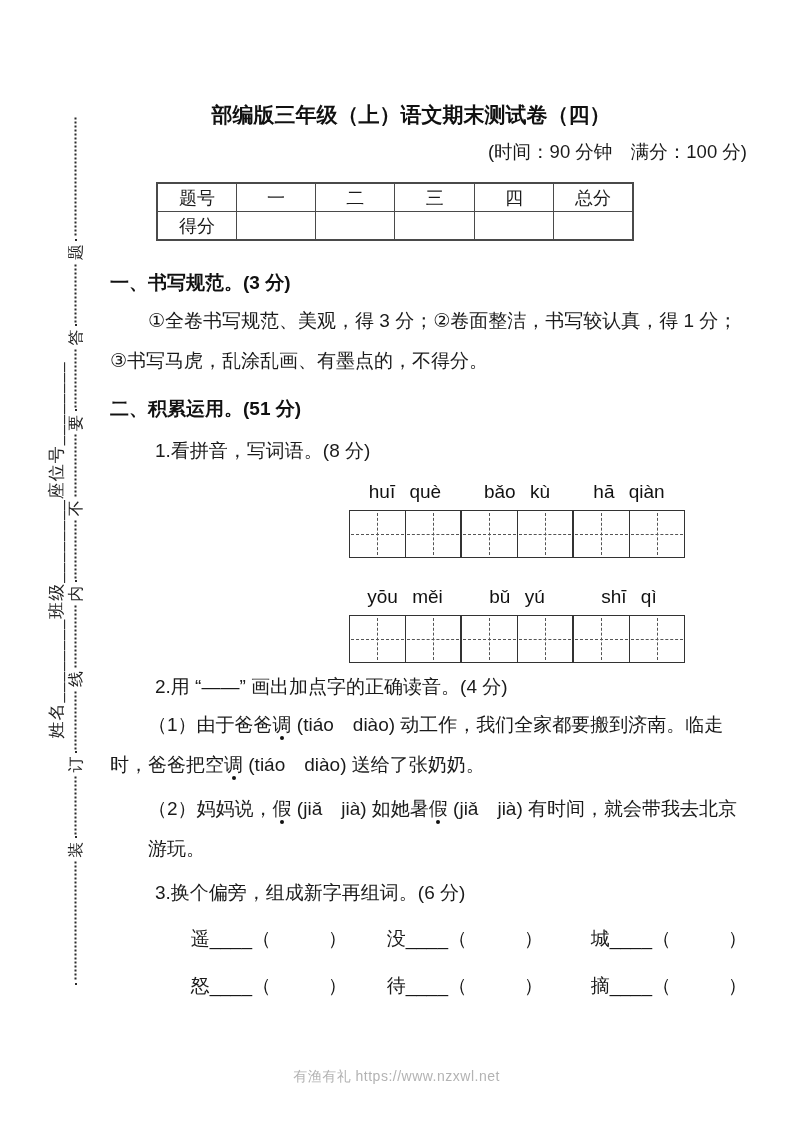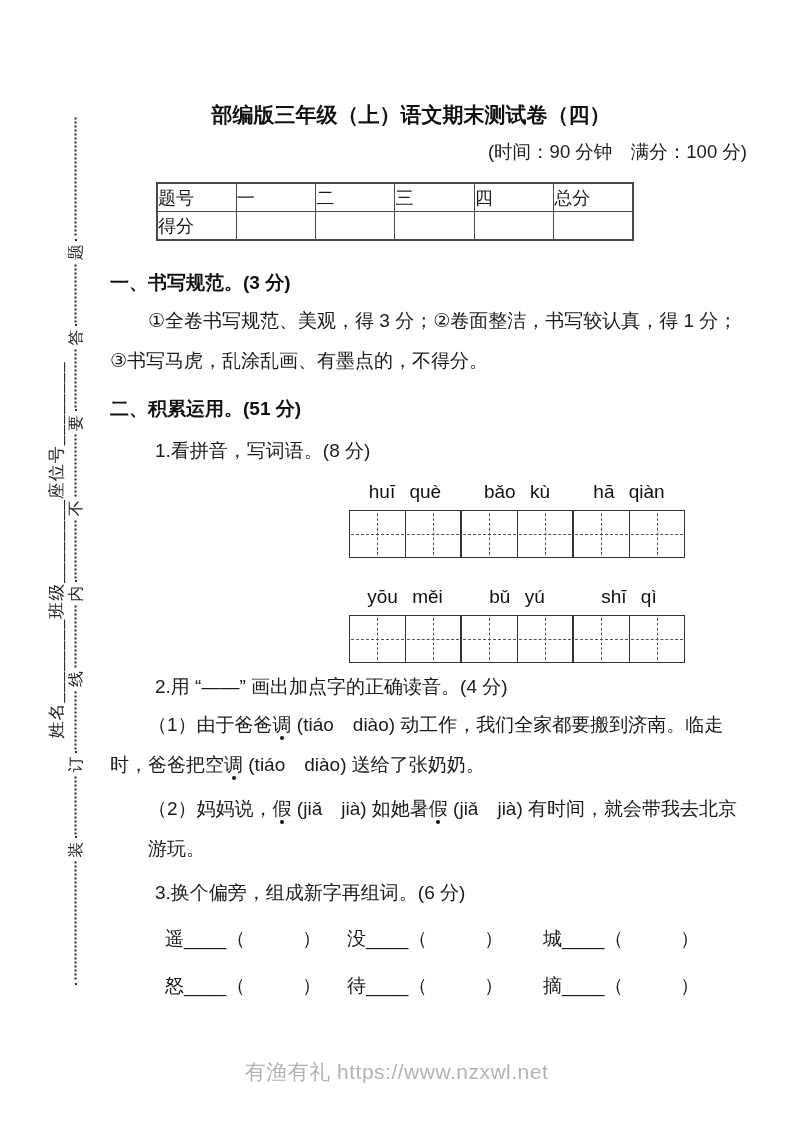--- a/index.html
+++ b/index.html
@@ -32,21 +32,21 @@
   }
   .subtitle{
     font-size:18.5px;text-align:right;margin:8px 0 0 -35px;line-height:28px;color:#1a1a1a;
   }
   
   table.score{
     border-collapse:collapse;margin:16px 0 0 46px;
     table-layout:fixed;width:478px;
   }
   table.score td{
-    border:1px solid #4a4a4a;height:27px;text-align:left;
+    border:1px solid #4a4a4a;height:27px;text-align:center;
     font-size:18px;color:#1a1a1a;padding:0;
   }
   table.score{border:2px solid #4a4a4a;}
   
   .sec-heading{font-size:19px;font-weight:700;color:#111;line-height:28px;margin-top:28px;}
   .sec-heading.second{margin-top:14px;}
   .para{font-size:19px;line-height:40px;margin-top:4px;text-indent:2em;color:#1a1a1a;}
   .q-label{font-size:19px;line-height:28px;margin-top:14px;padding-left:45px;color:#1a1a1a;}
   
   .py-row{
@@ -70,27 +70,27 @@
   .sentence.indent-first{text-indent:38px;}
   .sentence.indent-all{padding-left:38px;}
   .dot-under{position:relative;}
   .dot-under::after{
     content:"";position:absolute;left:50%;margin-left:-2px;bottom:-5px;
     width:4px;height:4px;border-radius:50%;background:#111;
   }
   
   .q3-grid{
     display:grid;grid-template-columns:182px 196px auto;
-    padding-left:55px;margin-top:8px;font-size:19px;line-height:47px;color:#1a1a1a;
+    padding-left:55px;margin-top:8px;font-size:19px;line-height:47px;color:#1a1a1a;text-align:right;
   }
   .q3-item{white-space:nowrap;}
   
   .footer{
     position:absolute;left:0;right:0;bottom:36px;text-align:center;
-    font-size:21px;color:#b3b3b3;letter-spacing:0.5px;
+    font-size:14px;color:#b3b3b3;letter-spacing:0.5px;
   }
 </style>
 </head>
 <body>
 
 <div class="names-strip">姓名________班级________座位号________</div>
 
 <div class="binding-strip">
   <span class="lead end"></span>
   <span class="bchar">装</span>

